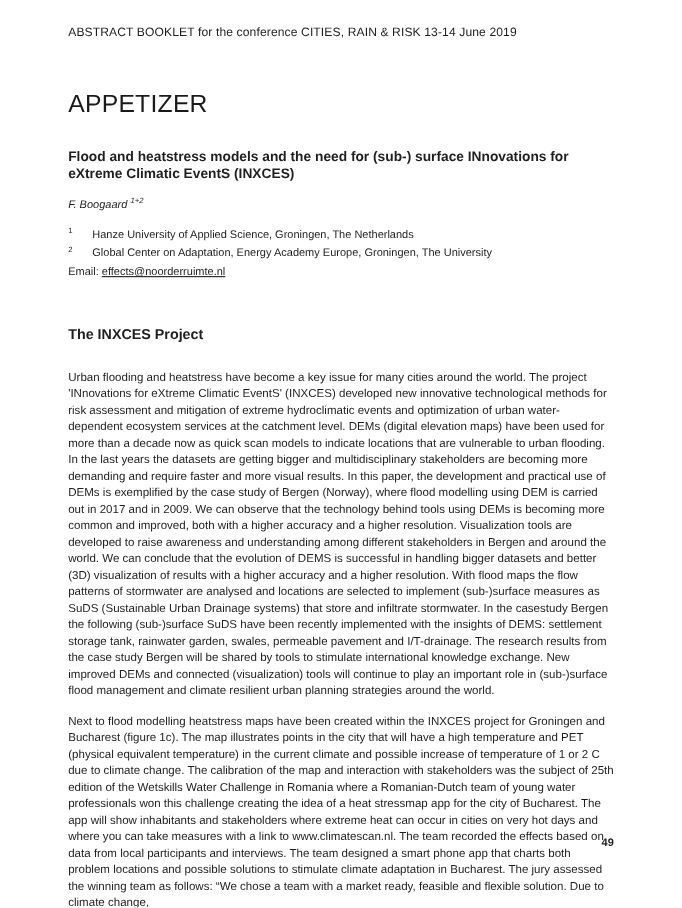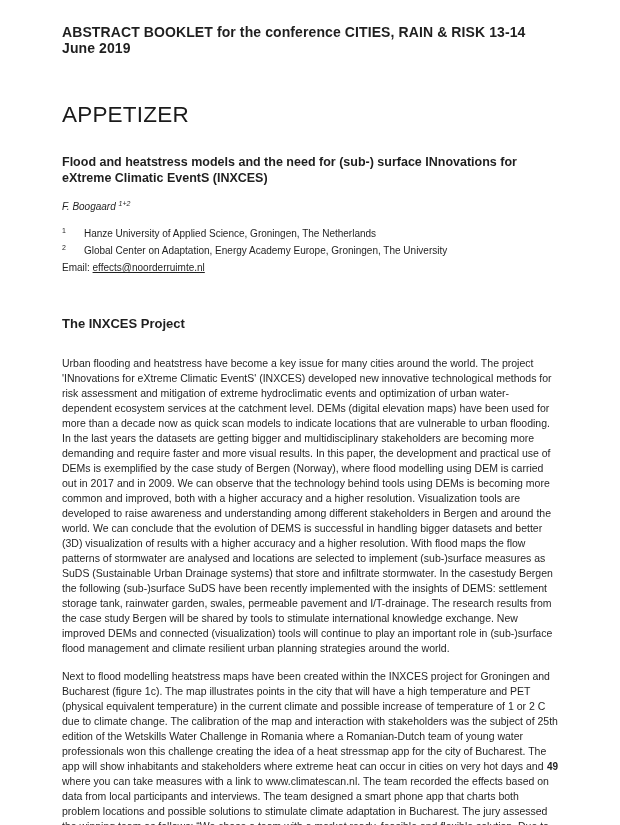--- a/index.html
+++ b/index.html
@@ -12,22 +12,22 @@
     width: 620px;
     height: 825px;
     background: #ffffff;
     color: #1f1f1f;
     font-family: "Liberation Sans", sans-serif;
     box-sizing: border-box;
     padding: 24px 62px 0 62px;
     overflow: hidden;
   }
   .running-header {
-    font-size: 14px;
-    font-weight: bold;
+    font-size: 11px;
+    font-weight: normal;
     letter-spacing: 0.1px;
     color: #1f1f1f;
   }
   .section-title {
     margin-top: 46px;
     font-size: 22.5px;
     font-weight: 400;
     color: #1a1a1a;
     letter-spacing: 0.2px;
   }

